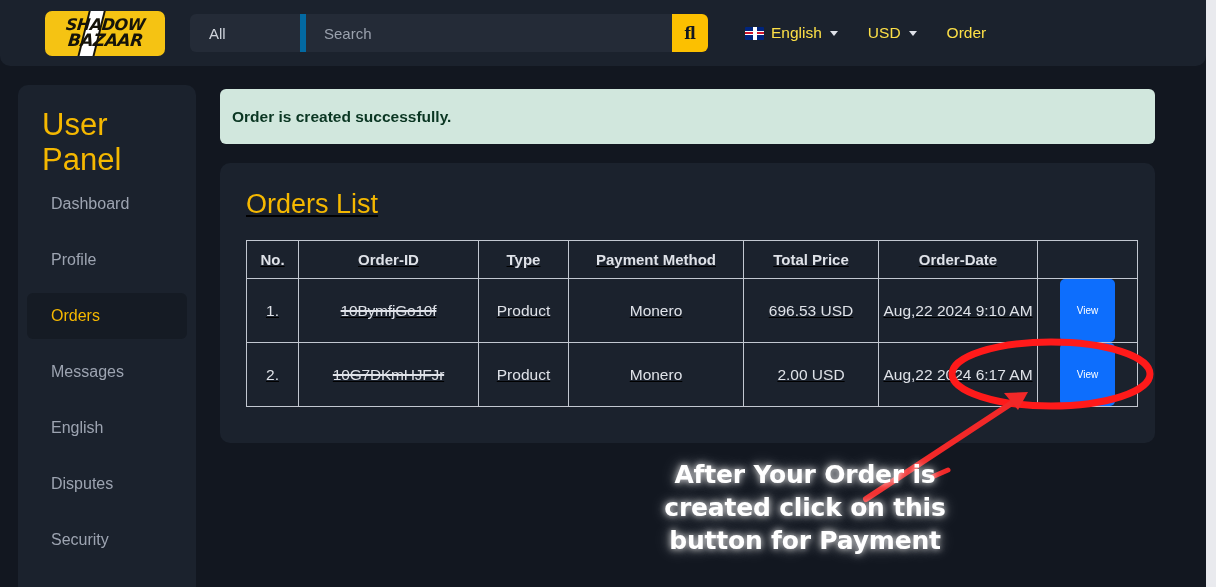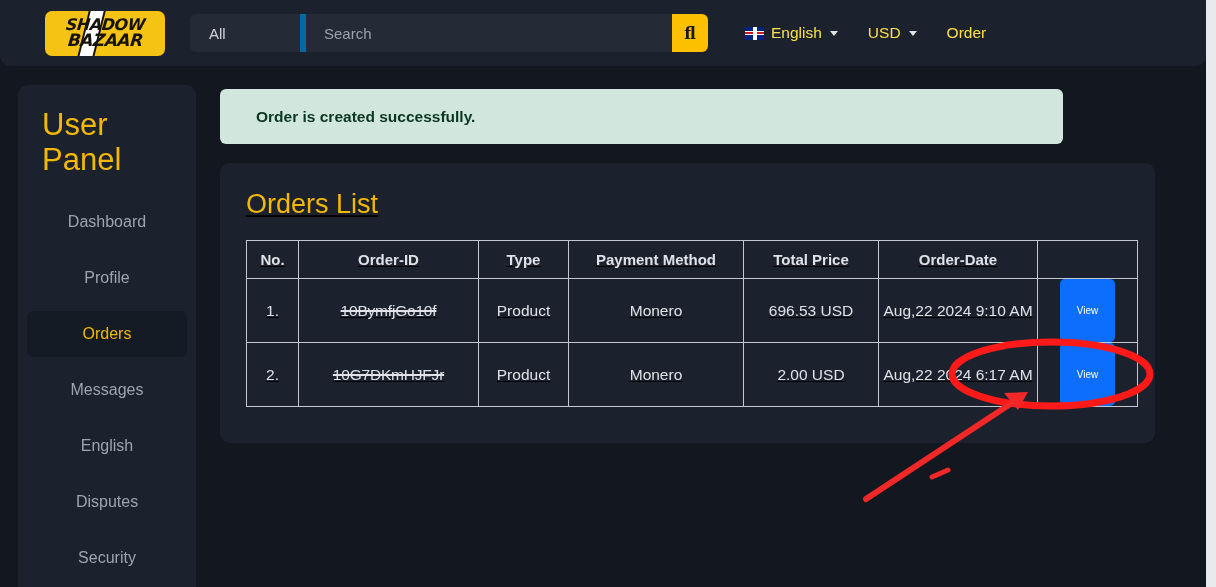--- a/index.html
+++ b/index.html
@@ -186,50 +186,49 @@
     background: #1b222d;
     border-top-left-radius: 10px;
     border-top-right-radius: 10px;
     padding-top: 22px;
   }
   .panel-title {
     color: #f5b800;
     font-size: 31px;
     line-height: 1.13;
     padding: 0 24px;
-    margin-bottom: 22px;
+    margin-bottom: 4px;
     font-weight: normal;
   }
   .side-item {
     color: #9da4b1;
     font-size: 16px;
     padding: 14px 24px;
     margin: 0 9px;
     border-radius: 6px;
     cursor: pointer;
     margin-bottom: 10px;
-    text-align: center;
   }
   .side-item.active {
     background: #151b24;
     color: #f5b800;
   }
 
   
   .alert {
     position: absolute;
     left: 220px;
     top: 89px;
-    width: 843px;
+    width: 935px;
     height: 55px;
     background: #d1e7dd;
     border-radius: 6px;
     display: flex;
     align-items: center;
-    padding-left: 36px;
+    padding-left: 12px;
     color: #0a3622;
     font-weight: bold;
     font-size: 15.5px;
   }
 
   .card {
     position: absolute;
     left: 220px;
     top: 163px;
     width: 935px;
@@ -415,14 +414,19 @@
     </table>
   </div>
 
   <svg class="anno-svg" viewBox="0 0 1206 587">
     <ellipse cx="1051" cy="374" rx="99" ry="32" fill="none" stroke="#ff1a1a" stroke-width="7"></ellipse>
     <line x1="866" y1="499" x2="1018" y2="399" stroke="#f22828" stroke-width="6" stroke-linecap="round"></line>
     <polygon points="1028,392 1004,393 1018,410" fill="#f22828"></polygon>
     <line x1="932" y1="477" x2="948" y2="470" stroke="#f22828" stroke-width="5" stroke-linecap="round"></line>
   </svg>
 
+  <div class="anno-text">
+    <div>After Your Order is</div>
+    <div>created click on this</div>
+    <div>button for Payment</div>
+  </div>
 
 </div>
 
 </body></html>

